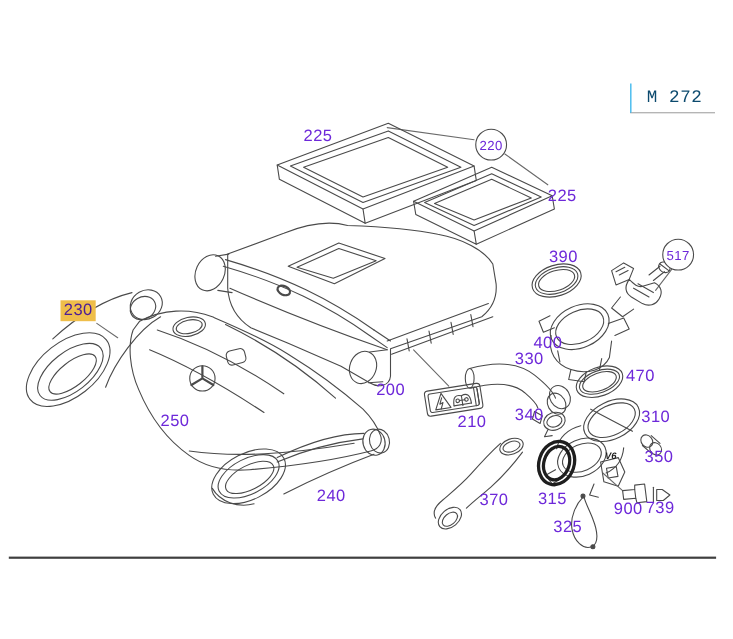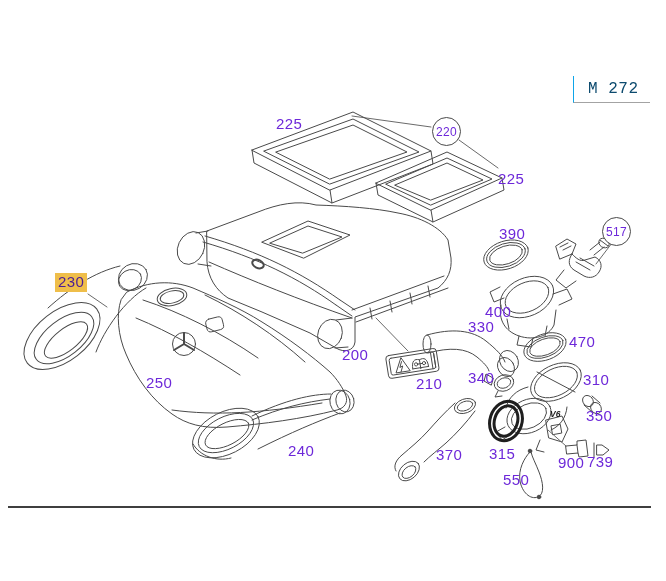--- a/index.html
+++ b/index.html
@@ -244,20 +244,20 @@
   <div class="lbl" style="left:146px; top:374px">250</div>
   <div class="lbl" style="left:583px; top:371px">310</div>
   <div class="lbl" style="left:468px; top:369px">340</div>
   <div class="lbl" style="left:416px; top:375px">210</div>
   <div class="lbl" style="left:586px; top:407px">350</div>
   <div class="lbl" style="left:288px; top:442px">240</div>
   <div class="lbl" style="left:436px; top:446px">370</div>
   <div class="lbl" style="left:489px; top:445px">315</div>
   <div class="lbl" style="left:558px; top:454px">900</div>
   <div class="lbl" style="left:587px; top:453px">739</div>
-  <div class="lbl" style="left:503px; top:471px">550</div>
+  <div class="lbl" style="left:503px; top:471px">325</div>
 
   <div class="m272">
     <span>M 272</span>
   </div>
 
   <div class="baseline"></div>
 </div>
 
 </body></html>

